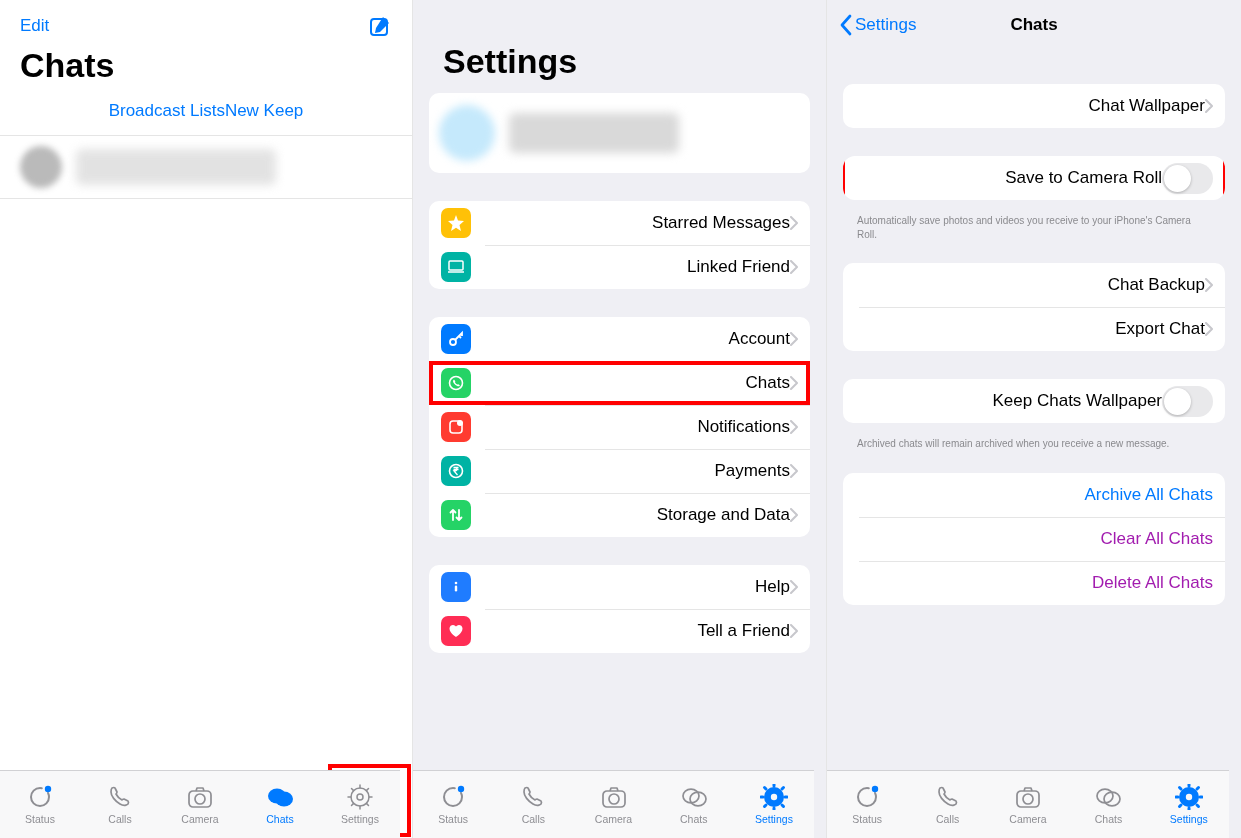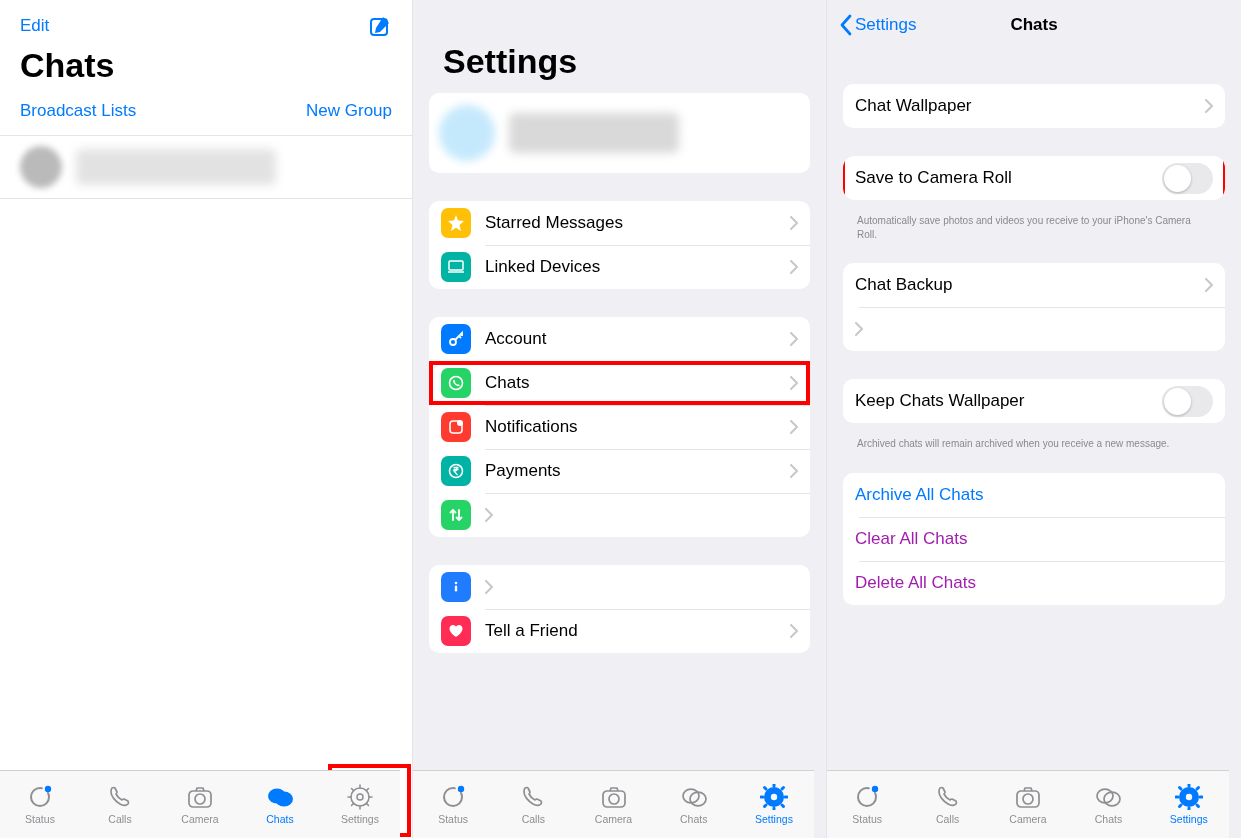--- a/index.html
+++ b/index.html
@@ -9,31 +9,31 @@
   .p1 { width:413px; background:#fff; }
   .p2 { width:414px; background:#efeff4; }
   .p3 { width:414px; background:#efeff4; border-right:none; }
 
   
   .p1-head { display:flex; justify-content:space-between; align-items:center; padding:14px 20px 4px 20px; }
   .link { color:#007aff; font-size:17px; cursor:pointer; }
   .compose { color:#007aff; }
   .compose svg { width:24px; height:24px; display:block; }
   .p1-title { font-weight:700; font-size:34px; padding:4px 20px 10px 20px; }
-  .p1-sub { display:flex; justify-content:space-between; padding:6px 20px 14px 20px; border-bottom:1px solid #e5e5e5; }
+  .p1-sub { display:flex; justify-content:center; padding:6px 20px 14px 20px; border-bottom:1px solid #e5e5e5; }
   .chat-row { display:flex; align-items:center; padding:10px 20px; border-bottom:1px solid #e5e5e5; }
   .avatar-blur { width:42px; height:42px; border-radius:50%; background:#9d9d9d; filter:blur(3px); opacity:0.7; }
   .chat-text { margin-left:14px; height:36px; width:200px; background:#d0d0d0; filter:blur(5px); opacity:0.6; border-radius:6px; }
 
   
   .big-title { font-weight:700; font-size:34px; padding:42px 30px 12px 30px; color:#000; }
   .profile-card { background:#fff; margin:0 16px 28px 16px; border-radius:10px; height:80px; display:flex; align-items:center; padding:10px; }
   .profile-card .pavatar { width:56px; height:56px; border-radius:50%; background:#c5e9fc; filter:blur(4px); }
   .profile-card .ptext { margin-left:14px; width:170px; height:40px; background:#d9d9d9; filter:blur(5px); border-radius:6px; }
-  .group { background:#fff; margin:0 16px 28px 16px; border-radius:10px; overflow:hidden; }
+  .group { background:#fff; margin:0 16px 28px 16px; border-radius:10px; overflow:hidden;text-align:right; }
   .row { display:flex; align-items:center; min-height:44px; padding:0 12px; position:relative; }
   .row + .row::before { content:""; position:absolute; left:56px; right:0; top:0; border-top:1px solid #e5e5e5; }
   .p3 .row + .row::before { left:16px; }
   .icon-box { width:30px; height:30px; border-radius:7px; display:flex; align-items:center; justify-content:center; color:#fff; flex-shrink:0; margin-right:14px; }
   .icon-box svg { width:18px; height:18px; }
   .row-label { font-size:17px; color:#000; flex:1; }
   .chev { color:#c7c7cc; }
   .chev svg { width:8px; height:14px; display:block; }
   .footer-note { font-size:10px; color:#8a8a8e; padding:8px 30px 0 30px; margin-top:-22px; margin-bottom:22px; line-height:1.35; }
 
@@ -123,21 +123,21 @@
       <span class="link">Edit</span>
       <span class="compose">
           <svg viewBox="0 0 24 24">
             <use href="#i-compose"></use>
           </svg>
         </span>
     </div>
     <div class="p1-title">Chats</div>
     <div class="p1-sub">
       <span class="link">Broadcast Lists</span>
-      <span class="link">New Group</span>
+      <span class="link">New Keep</span>
     </div>
     <div class="chat-row">
       <div class="avatar-blur"></div>
       <div class="chat-text"></div>
     </div>
 
     <div class="hl" style="left:328px; bottom:1px; width:83px; height:73px;"></div>
 
     <div class="tabbar">
       <div class="tab">
@@ -195,21 +195,21 @@
             </svg>
           </span>
       </div>
       <div class="row">
         <div class="icon-box" style="background:#00b3a4">
             <svg viewBox="0 0 18 18">
               <rect x="2" y="3" width="14" height="9" rx="1" fill="none" stroke="#fff" stroke-width="1.5"></rect>
               <path d="M1 14 L17 14" stroke="#fff" stroke-width="1.5"></path>
             </svg>
           </div>
-        <span class="row-label">Linked Devices</span>
+        <span class="row-label">Linked Friend</span>
         <span class="chev">
             <svg viewBox="0 0 8 14">
               <use href="#i-chev"></use>
             </svg>
           </span>
       </div>
     </div>
 
     <div class="group" style="position:relative;">
       <div class="row">
@@ -267,38 +267,40 @@
               <use href="#i-chev"></use>
             </svg>
           </span>
       </div>
       <div class="row">
         <div class="icon-box" style="background:#25d366">
             <svg viewBox="0 0 18 18">
               <path d="M6 14 L6 4 M3.5 6.5 L6 4 L8.5 6.5 M12 4 L12 14 M9.5 11.5 L12 14 L14.5 11.5" stroke="#fff" stroke-width="1.8" fill="none" stroke-linecap="round" stroke-linejoin="round"></path>
             </svg>
           </div>
+        <span class="row-label">Storage and Data</span>
         <span class="chev">
             <svg viewBox="0 0 8 14">
               <use href="#i-chev"></use>
             </svg>
           </span>
       </div>
 
       <div class="hl" style="left:0; top:44px; right:0; height:44px;"></div>
     </div>
 
     <div class="group">
       <div class="row">
         <div class="icon-box" style="background:#1f7cff">
             <svg viewBox="0 0 18 18">
               <circle cx="9" cy="5" r="1.3" fill="#fff"></circle>
               <rect x="7.8" y="7.5" width="2.4" height="6" rx="1.2" fill="#fff"></rect>
             </svg>
           </div>
+        <span class="row-label">Help</span>
         <span class="chev">
             <svg viewBox="0 0 8 14">
               <use href="#i-chev"></use>
             </svg>
           </span>
       </div>
       <div class="row">
         <div class="icon-box" style="background:#ff2d55">
             <svg viewBox="0 0 18 18">
               <path d="M9 15 C9 15 2.5 11 2.5 6.5 C2.5 4 4.5 3 6 3 C7.5 3 9 4.5 9 4.5 C9 4.5 10.5 3 12 3 C13.5 3 15.5 4 15.5 6.5 C15.5 11 9 15 9 15 Z" fill="#fff"></path>
@@ -386,20 +388,21 @@
     <div class="group">
       <div class="row">
         <span class="row-label">Chat Backup</span>
         <span class="chev">
             <svg viewBox="0 0 8 14">
               <use href="#i-chev"></use>
             </svg>
           </span>
       </div>
       <div class="row">
+        <span class="row-label">Export Chat</span>
         <span class="chev">
             <svg viewBox="0 0 8 14">
               <use href="#i-chev"></use>
             </svg>
           </span>
       </div>
     </div>
 
     <div class="group">
       <div class="row">

